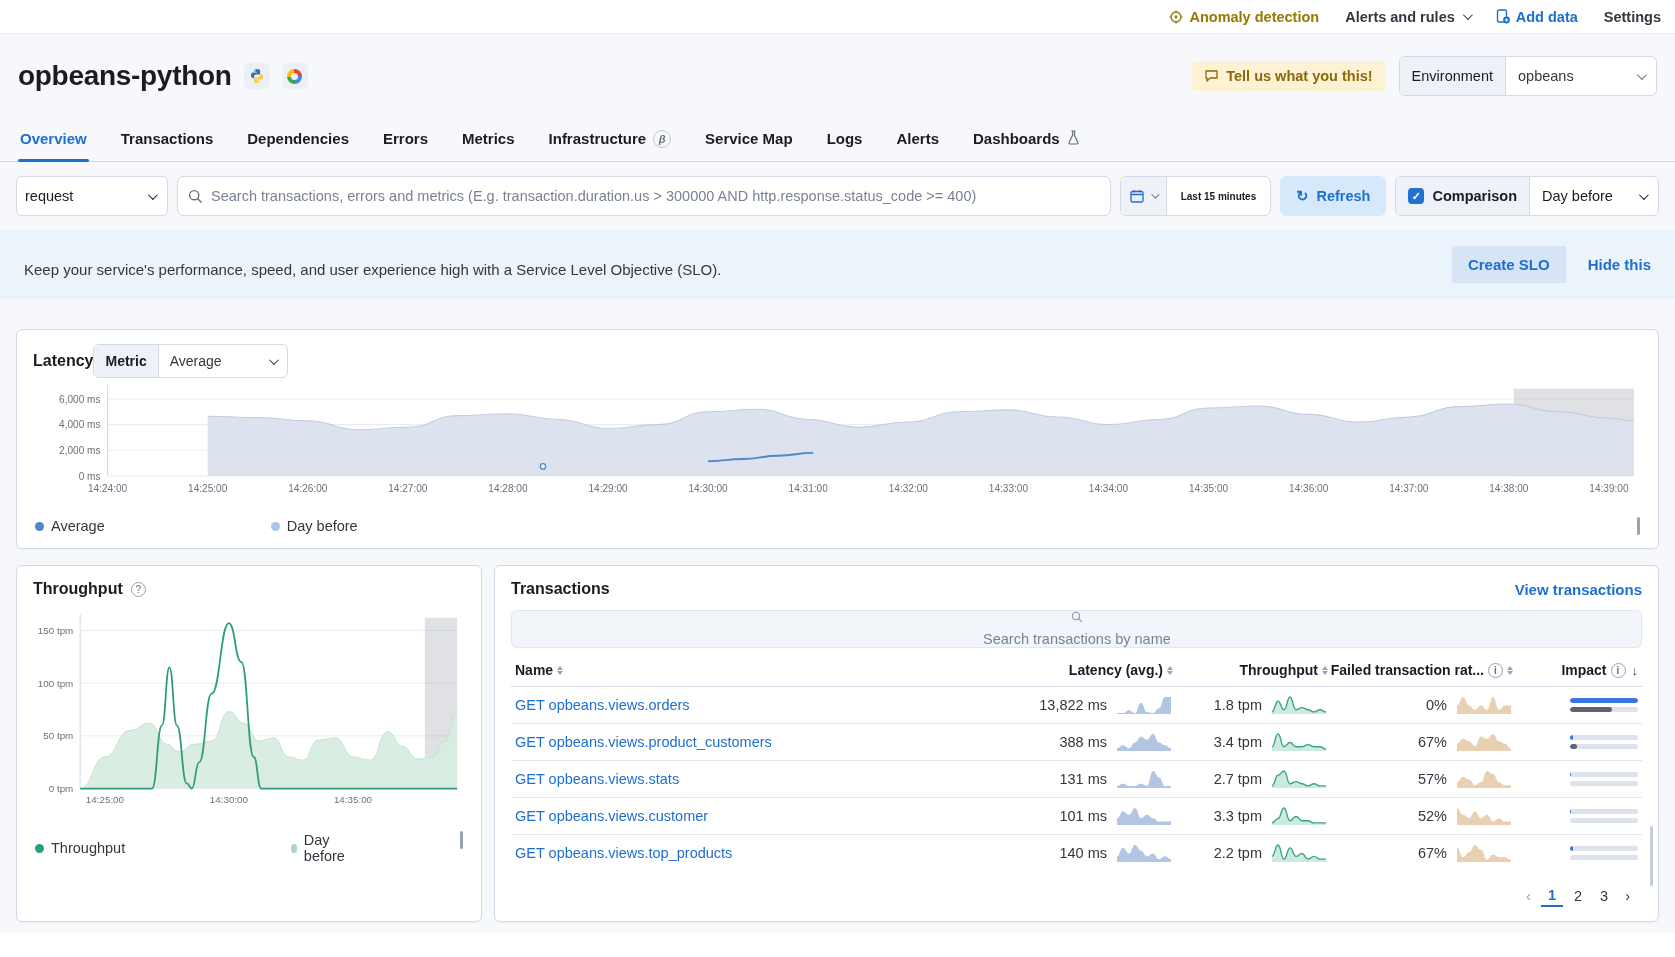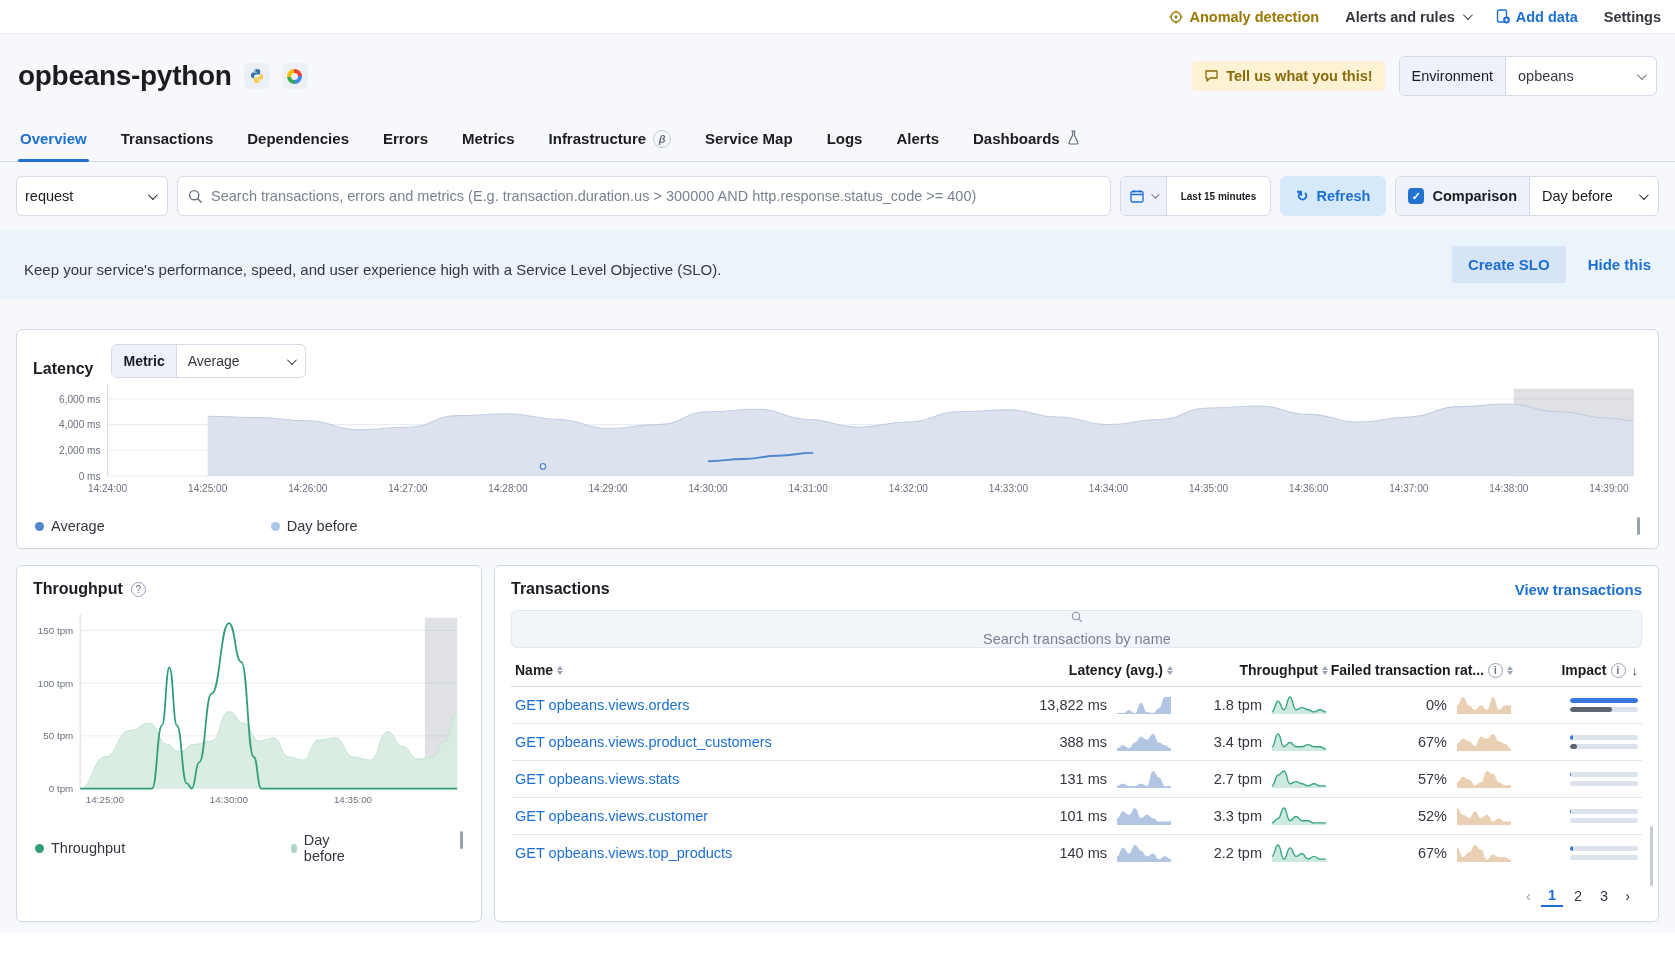--- a/index.html
+++ b/index.html
@@ -56,21 +56,21 @@
   .slo { margin:14px 0 0 0; background:#ebf3fb; padding:16px 24px; display:flex; align-items:center; justify-content:space-between; }
   .slo-title { color:#1d6fd0; font-weight:700; font-size:15px; display:flex; align-items:center; gap:8px; cursor:pointer; }
   .slo-desc { margin-top:10px; font-size:15px; color:#343741; }
   .slo-actions { display:flex; align-items:center; gap:22px; }
   .create-slo { background:#d6e4f5; color:#1d6fd0; border:none; font-weight:700; font-size:15px; border-radius:2px; padding:10px 16px; cursor:pointer; font-family:inherit; }
   .hide-this { color:#1d6fd0; font-weight:700; font-size:15px; text-decoration:none; cursor:pointer; }
 
   
   .panel { background:#fff; border:1px solid #d3dae6; border-radius:6px; box-shadow:0 1px 2px rgba(90,100,120,.06); }
   .latency-panel { margin:30px 16px 0 16px; padding:14px 16px 10px 16px; }
-  .panel-head { display:flex; align-items:flex-end; gap:18px; }
+  .panel-head { display:flex; align-items:center; }
   .panel-title { font-size:16px; font-weight:700; }
   .metric-group { display:flex; align-items:stretch; border:1px solid #d3dae6; border-radius:6px; overflow:hidden; height:34px; background:#fff; }
   .metric-label { background:#eef1f7; display:flex; align-items:center; padding:0 11px; font-weight:700; font-size:14px; border-right:1px solid #d3dae6; }
   .metric-value { display:flex; align-items:center; justify-content:space-between; padding:0 11px; min-width:128px; font-size:14px; cursor:pointer; color:#343741; }
   .legend-row { display:flex; align-items:center; gap:16px; margin-top:6px; position:relative; padding:4px 2px; }
   .legend-item { display:flex; align-items:center; gap:7px; font-size:14.5px; color:#343741; cursor:pointer; margin-right:150px; }
   .legend-dot { width:9px; height:9px; border-radius:50%; }
   .scroll-pip { position:absolute; right:2px; top:3px; width:3px; height:18px; border-radius:2px; background:#9aa2b0; cursor:grab; }
 
   .bottom-row { display:flex; gap:12px; margin:16px 16px 0 16px; align-items:stretch; }

